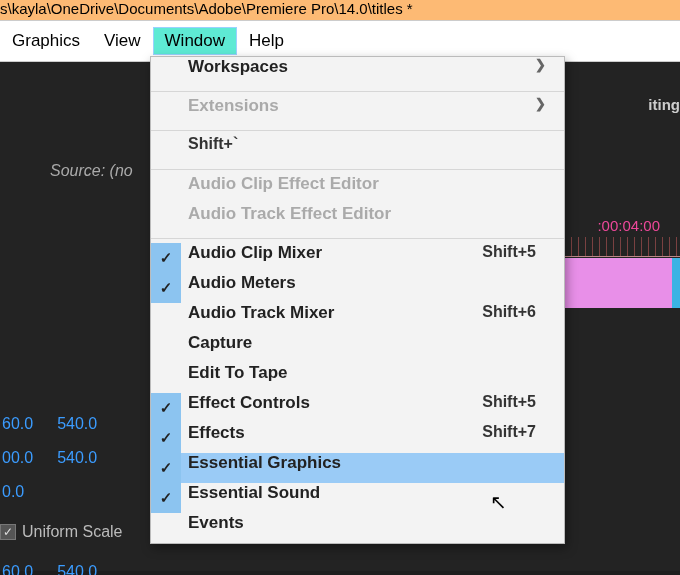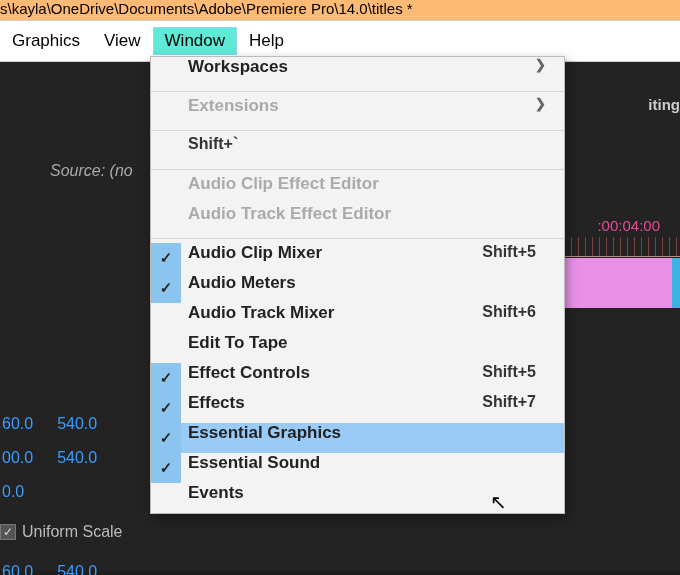--- a/index.html
+++ b/index.html
@@ -112,20 +112,23 @@
   </div>
   <div class="dd-row">
     <span class="dd-chk">✓</span>
     <span class="dd-label">Audio Meters</span>
   </div>
   <div class="dd-row">
     <span class="dd-label">Audio Track Mixer</span>
     <span class="dd-short">Shift+6</span>
   </div>
   <div class="dd-row">
+    <span class="dd-label">Capture</span>
+  </div>
+  <div class="dd-row">
     <span class="dd-label">Edit To Tape</span>
   </div>
   <div class="dd-row">
     <span class="dd-chk">✓</span>
     <span class="dd-label">Effect Controls</span>
     <span class="dd-short">Shift+5</span>
   </div>
   <div class="dd-row">
     <span class="dd-chk">✓</span>
     <span class="dd-label">Effects</span>

